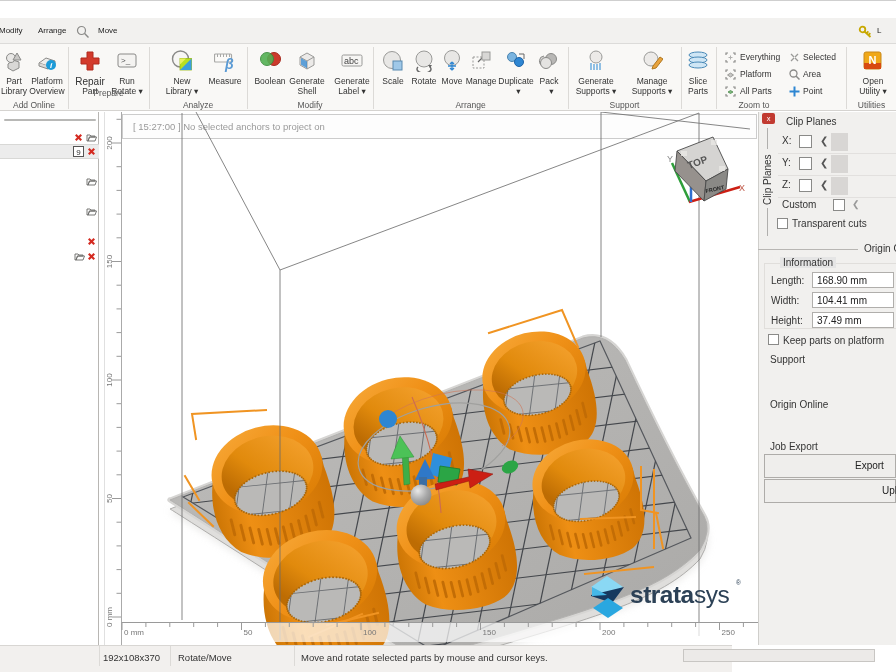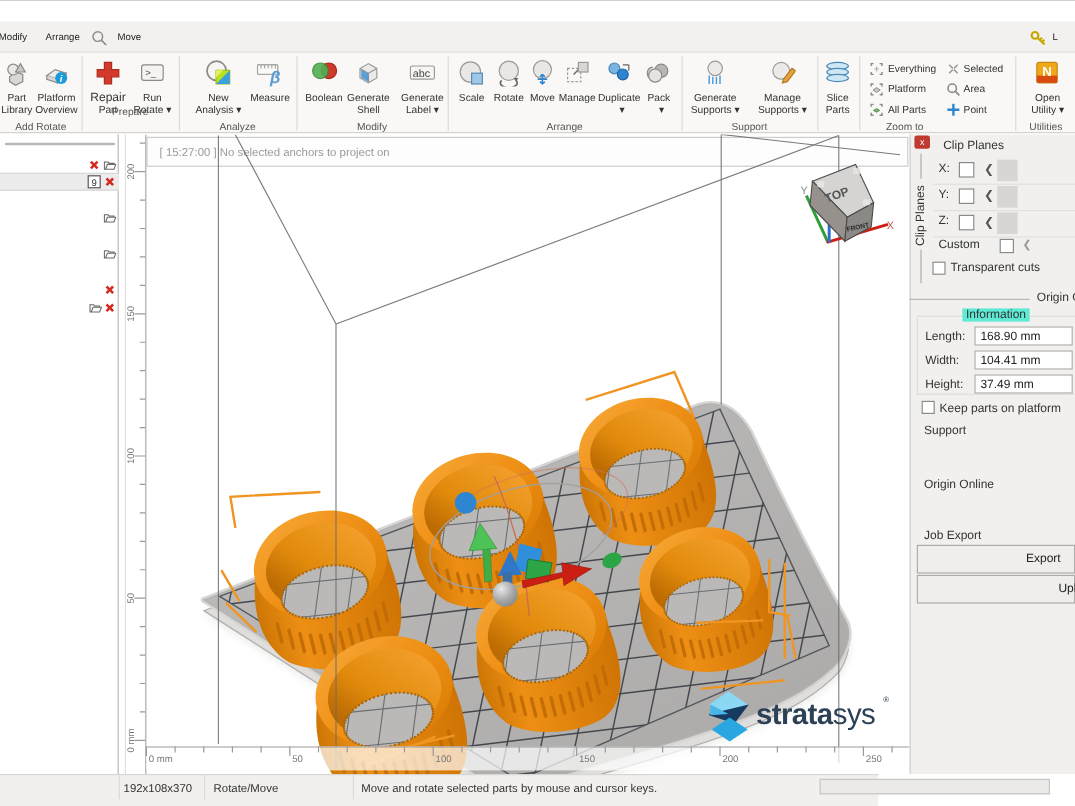--- a/index.html
+++ b/index.html
@@ -51,21 +51,21 @@
       </svg>
       <div style="position:absolute;left:87px;top:32px;width:80px;text-align:center;font-size:8.5px;color:#333">Run</div>
       <div style="position:absolute;left:87px;top:42px;width:80px;text-align:center;font-size:8.5px;color:#333">Rotate ▾</div>
       <svg style="position:absolute;left:171px;top:6px" width="22" height="22" viewBox="0 0 22 22">
         <circle cx="9.5" cy="9" r="8" fill="#f7f6f4" stroke="#8a8a88" stroke-width="1.4"></circle>
         <rect x="9" y="8.5" width="11.5" height="11.5" fill="#b8e020" stroke="#98b810" stroke-width="0.8"></rect>
         <path d="M20.5 8.5 L20.5 20 L9 20 Z" fill="#3aa0dc"></path>
         <path d="M9 8.5 L15 8.5 L9 14.5 Z" fill="#e8f060"></path>
       </svg>
       <div style="position:absolute;left:142px;top:32px;width:80px;text-align:center;font-size:8.5px;color:#333">New</div>
-      <div style="position:absolute;left:142px;top:42px;width:80px;text-align:center;font-size:8.5px;color:#333">Analysis ▾</div>
+      <div style="position:absolute;left:142px;top:42px;width:80px;text-align:center;font-size:8.5px;color:#333">Library ▾</div>
       <svg style="position:absolute;left:214px;top:6px" width="22" height="22" viewBox="0 0 22 22">
         <rect x="0.5" y="4" width="17" height="8" rx="1" fill="#fbfaf8" stroke="#a8a8a6" stroke-width="1.2"></rect>
         <path d="M3.5 4 v3 M6.5 4 v3 M9.5 4 v3 M12.5 4 v3 M15.5 4 v3" stroke="#a8a8a6"></path>
         <text x="11" y="19" font-size="14" font-weight="bold" fill="#5b9bd5" font-style="italic">β</text>
       </svg>
       <div style="position:absolute;left:185px;top:32px;width:80px;text-align:center;font-size:8.5px;color:#333">Measure</div>
       <svg style="position:absolute;left:259px;top:6px" width="22" height="22" viewBox="0 0 22 22">
         <circle cx="15" cy="9" r="6.5" fill="#cc3a2c" stroke="#a52a1e"></circle>
         <circle cx="8" cy="9" r="6.5" fill="#53b053" opacity="0.9" stroke="#3a8a3a"></circle>
       </svg>
@@ -174,21 +174,21 @@
       <div style="position:absolute;left:803px;top:8px;font-size:8.5px;color:#333">Selected</div>
       <svg style="position:absolute;left:789px;top:25px" width="11" height="11" viewBox="0 0 11 11">
         <circle cx="4.5" cy="4.5" r="3.5" fill="none" stroke="#8a8a88" stroke-width="1.3"></circle>
         <path d="M7 7 l3.5 3.5" stroke="#8a8a88" stroke-width="1.5"></path>
       </svg>
       <div style="position:absolute;left:803px;top:25px;font-size:8.5px;color:#333">Area</div>
       <svg style="position:absolute;left:789px;top:42px" width="11" height="11" viewBox="0 0 11 11">
         <path d="M5.5 0.5 v10 M0.5 5.5 h10" stroke="#2e86d2" stroke-width="2"></path>
       </svg>
       <div style="position:absolute;left:803px;top:42px;font-size:8.5px;color:#333">Point</div>
-      <div style="position:absolute;left:1px;top:56px;width:66px;text-align:center;font-size:8.5px;color:#555">Add Rotate</div>
+      <div style="position:absolute;left:1px;top:56px;width:66px;text-align:center;font-size:8.5px;color:#555">Add Online</div>
       <div style="position:absolute;left:69px;top:44px;width:79px;text-align:center;font-size:8.5px;color:#555">Prepare</div>
       <div style="position:absolute;left:150px;top:56px;width:96px;text-align:center;font-size:8.5px;color:#555">Analyze</div>
       <div style="position:absolute;left:248px;top:56px;width:124px;text-align:center;font-size:8.5px;color:#555">Modify</div>
       <div style="position:absolute;left:374px;top:56px;width:193px;text-align:center;font-size:8.5px;color:#555">Arrange</div>
       <div style="position:absolute;left:569px;top:56px;width:111px;text-align:center;font-size:8.5px;color:#555">Support</div>
       <div style="position:absolute;left:690px;top:56px;width:128px;text-align:center;font-size:8.5px;color:#555">Zoom to</div>
       <div style="position:absolute;left:847px;top:56px;width:49px;text-align:center;font-size:8.5px;color:#555">Utilities</div>
     </div>
 <div style="position:absolute;left:0;top:112px;width:99px;height:533px;background:#fff;border-right:1px solid #b8b6b3"></div>
     <div style="position:absolute;left:4px;top:119px;width:92px;height:2px;background:#b8b8b6;border-radius:2px"></div>
@@ -566,21 +566,21 @@
     <div style="position:absolute;left:831px;top:177px;width:17px;height:18px;background:#d8d6d4"></div>
     <div style="position:absolute;left:778px;top:197px;width:118px;height:1px;background:#e2e0de"></div>
     <div style="position:absolute;left:782px;top:199px;font-size:10px;color:#333">Custom</div>
     <div style="position:absolute;left:833px;top:199px;width:12px;height:12px;background:#fff;border:1px solid #8a8a88"></div>
     <div style="position:absolute;left:852px;top:199px;font-size:9px;color:#999">❮</div>
     <div style="position:absolute;left:777px;top:218px;width:11px;height:11px;background:#fff;border:1px solid #8a8a88"></div>
     <div style="position:absolute;left:792px;top:218px;font-size:10px;color:#333">Transparent cuts</div>
     <div style="position:absolute;left:758px;top:249px;width:100px;height:1px;background:#b8b6b3"></div>
     <div style="position:absolute;left:864px;top:243px;font-size:10px;color:#333;white-space:nowrap">Origin Onl</div>
     <div style="position:absolute;left:764px;top:263px;width:140px;height:66px;border:1px solid #e0dedb"></div>
-    <div style="position:absolute;left:802px;top:257px;font-size:10px;color:#333;background:#5eead4;padding:0 3px">Information</div>
+    <div style="position:absolute;left:780px;top:257px;font-size:10px;color:#333;background:#e5e5e5;padding:0 3px">Information</div>
     <div style="position:absolute;left:771px;top:275px;font-size:10px;color:#333">Length:</div>
     <div style="position:absolute;left:812px;top:272px;width:82px;height:16px;background:#fff;border:1px solid #b0aeab;font-size:10px;color:#222;padding-left:4px;line-height:16px">168.90 mm</div>
     <div style="position:absolute;left:771px;top:295px;font-size:10px;color:#333">Width:</div>
     <div style="position:absolute;left:812px;top:292px;width:82px;height:16px;background:#fff;border:1px solid #b0aeab;font-size:10px;color:#222;padding-left:4px;line-height:16px">104.41 mm</div>
     <div style="position:absolute;left:771px;top:315px;font-size:10px;color:#333">Height:</div>
     <div style="position:absolute;left:812px;top:312px;width:82px;height:16px;background:#fff;border:1px solid #b0aeab;font-size:10px;color:#222;padding-left:4px;line-height:16px">37.49 mm</div>
     <div style="position:absolute;left:768px;top:334px;width:11px;height:11px;background:#fff;border:1px solid #8a8a88"></div>
     <div style="position:absolute;left:783px;top:335px;font-size:10px;color:#333">Keep parts on platform</div>
     <div style="position:absolute;left:770px;top:354px;font-size:10px;color:#333">Support</div>
     <div style="position:absolute;left:770px;top:399px;font-size:10px;color:#333">Origin Online</div>

